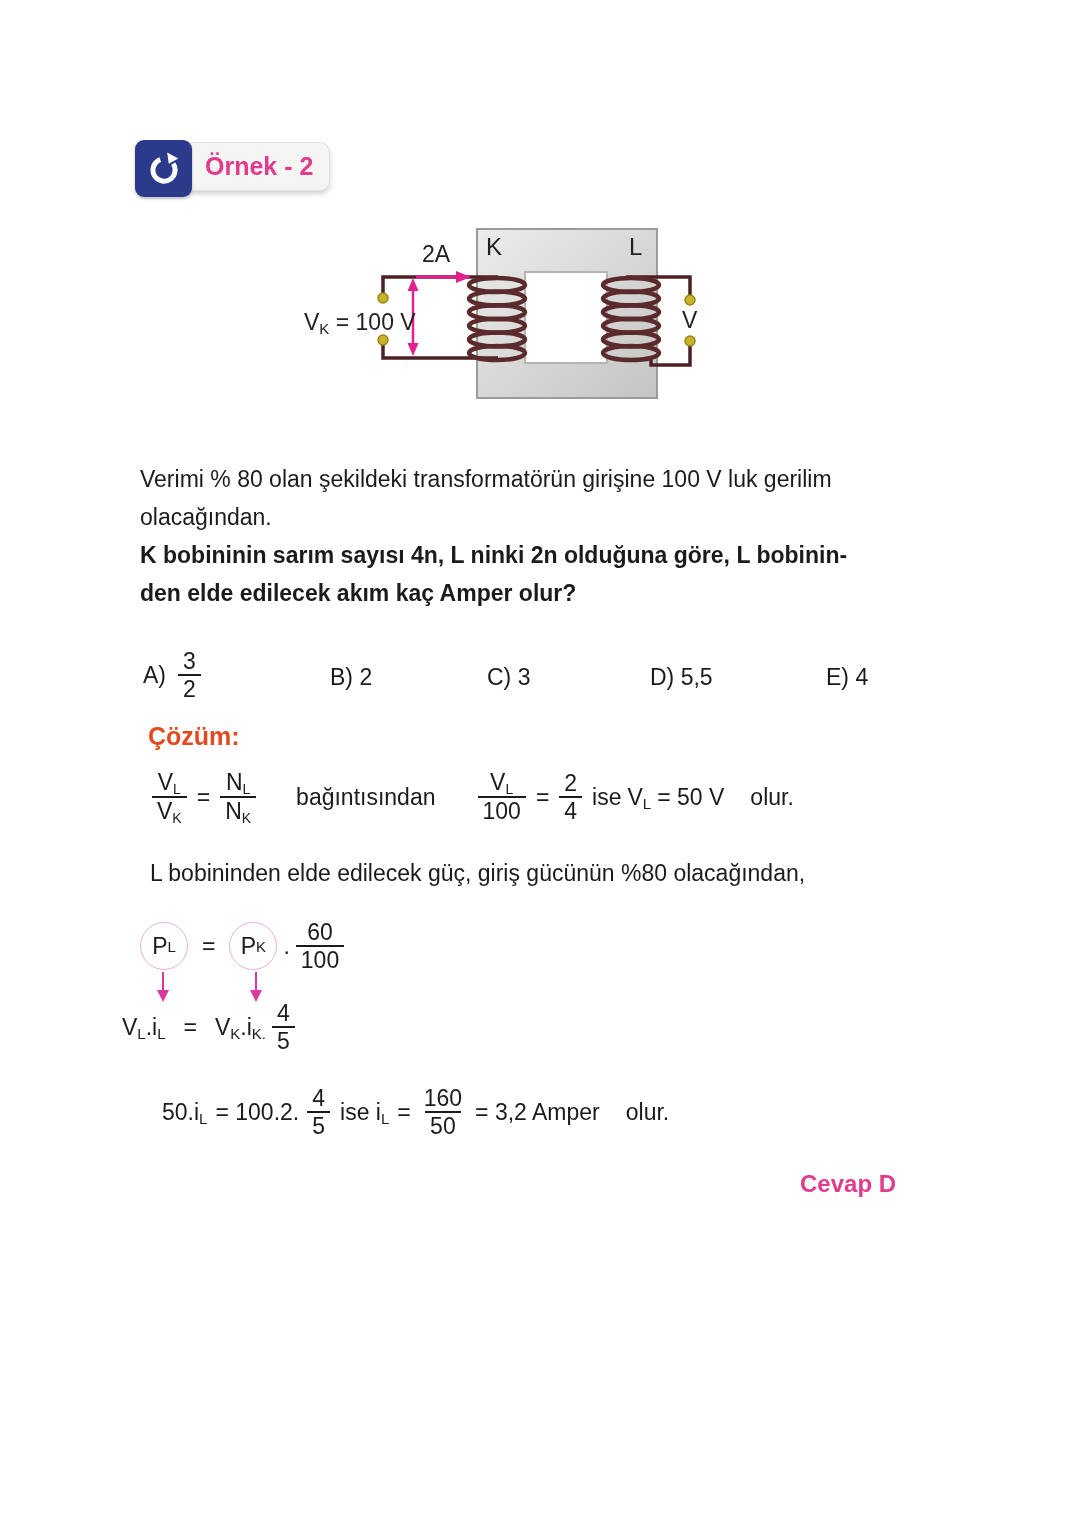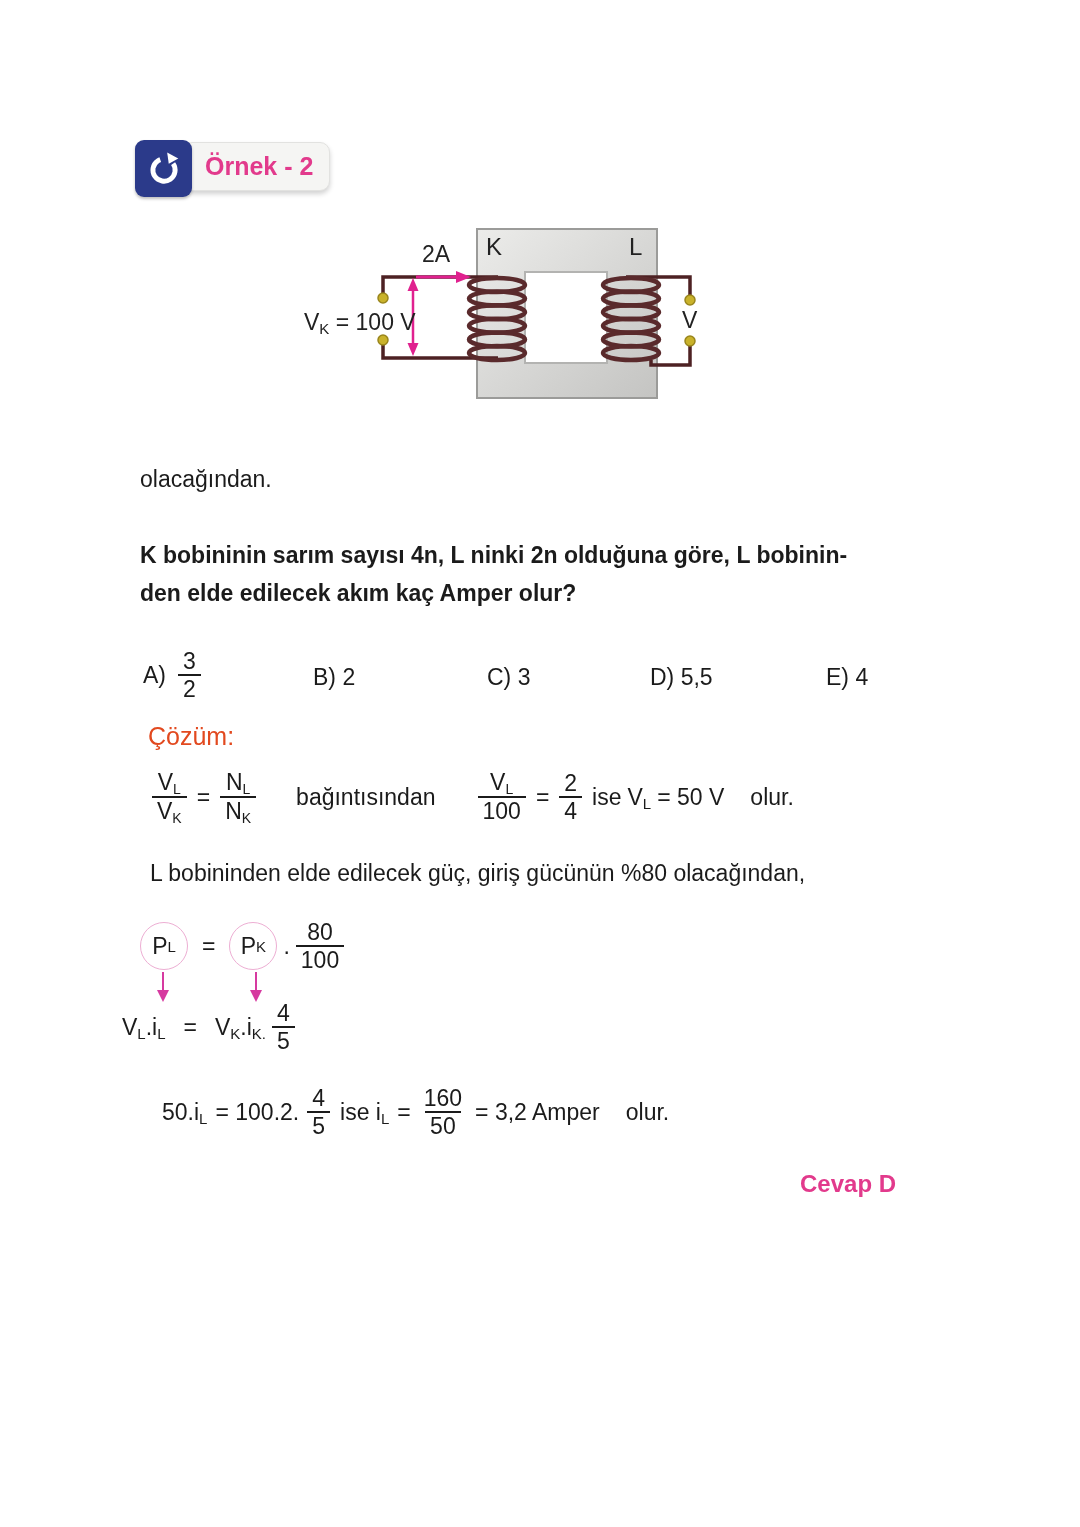--- a/index.html
+++ b/index.html
@@ -30,21 +30,21 @@
   .intro{position:absolute;left:140px;top:460px;}
   .question{position:absolute;left:140px;top:536px;font-weight:bold;}
   
   .choice{position:absolute;font-size:23px;color:#1b1b1b;white-space:nowrap;}
   .choice-a{left:143px;top:648px;display:flex;align-items:center;gap:12px;}
   
   .fr{display:inline-flex;flex-direction:column;align-items:center;line-height:1.15;vertical-align:middle;}
   .fr .nu{padding:0 5px;}
   .fr .de{border-top:2px solid #1b1b1b;padding:0 5px;}
   
-  .heading{position:absolute;left:148px;top:722px;font-size:25px;font-weight:normal;color:#e2491f;}
+  .heading{position:absolute;left:148px;top:722px;font-size:25px;font-weight:bold;color:#e2491f;}
   .eqrow{position:absolute;display:flex;align-items:center;font-size:23px;color:#1b1b1b;white-space:nowrap;}
   .eq1{left:152px;top:758px;height:78px;}
   .powernote{position:absolute;left:150px;top:854px;}
   .eq2a{left:140px;top:918px;height:56px;}
   .eq2b{left:122px;top:998px;height:58px;}
   .eq3{left:162px;top:1082px;height:60px;}
   .pcirc{
     width:48px;height:48px;border:1.5px solid #edaed3;border-radius:50%;
     display:inline-flex;align-items:center;justify-content:center;font-size:23px;color:#1b1b1b;
     box-sizing:border-box;
@@ -128,36 +128,37 @@
       </g>
     </svg>
     <div class="dlabel" style="left:206px;top:18px;font-size:24px;">K</div>
     <div class="dlabel" style="left:349px;top:18px;font-size:24px;">L</div>
     <div class="dlabel" style="left:142px;top:26px;">2A</div>
     <div class="dlabel" style="left:24px;top:94px;"><span>V</span><span class="sb">K</span><span> = 100 V</span></div>
     <div class="dlabel" style="left:402px;top:92px;">V</div>
   </div>
 
   <div class="intro">
+    <div class="tline">Verimi % 80 olan şekildeki transformatörün girişine 100 V luk gerilim</div>
     <div class="tline">olacağından.</div>
   </div>
 
   <div class="question">
     <div class="tline">K bobininin sarım sayısı 4n, L ninki 2n olduğuna göre, L bobinin-</div>
     <div class="tline">den elde edilecek akım kaç Amper olur?</div>
   </div>
 
   <div class="choice choice-a">
     <span>A)</span>
     <span class="fr">
       <span class="nu">3</span>
       <span class="de">2</span>
     </span>
   </div>
-  <div class="choice" style="left:313px;top:664px;">B) 2</div>
+  <div class="choice" style="left:330px;top:664px;">B) 2</div>
   <div class="choice" style="left:487px;top:664px;">C) 3</div>
   <div class="choice" style="left:650px;top:664px;">D) 5,5</div>
   <div class="choice" style="left:826px;top:664px;">E) 4</div>
 
   <div class="heading">Çözüm:</div>
 
   <div class="eqrow eq1">
     <span class="fr">
       <span class="nu"><span>V</span><span class="sbf">L</span></span>
       <span class="de"><span>V</span><span class="sbf">K</span></span>
@@ -190,21 +191,21 @@
         <span>P</span>
         <span class="sb">L</span>
       </span>
     <span class="m14">=</span>
     <span class="pcirc">
         <span>P</span>
         <span class="sb">K</span>
       </span>
     <span class="m6">.</span>
     <span class="fr m6">
-      <span class="nu">80</span>
+      <span class="nu">60</span>
       <span class="de">100</span>
     </span>
   </div>
 
   <svg class="downarrow" style="left:157px;top:972px;" viewBox="0 0 12 30">
     <line x1="6" y1="0" x2="6" y2="19" stroke="#d63aa0" stroke-width="2"></line>
     <polygon points="0,18 12,18 6,30" fill="#d63aa0"></polygon>
   </svg>
   <svg class="downarrow" style="left:250px;top:972px;" viewBox="0 0 12 30">
     <line x1="6" y1="0" x2="6" y2="19" stroke="#d63aa0" stroke-width="2"></line>

